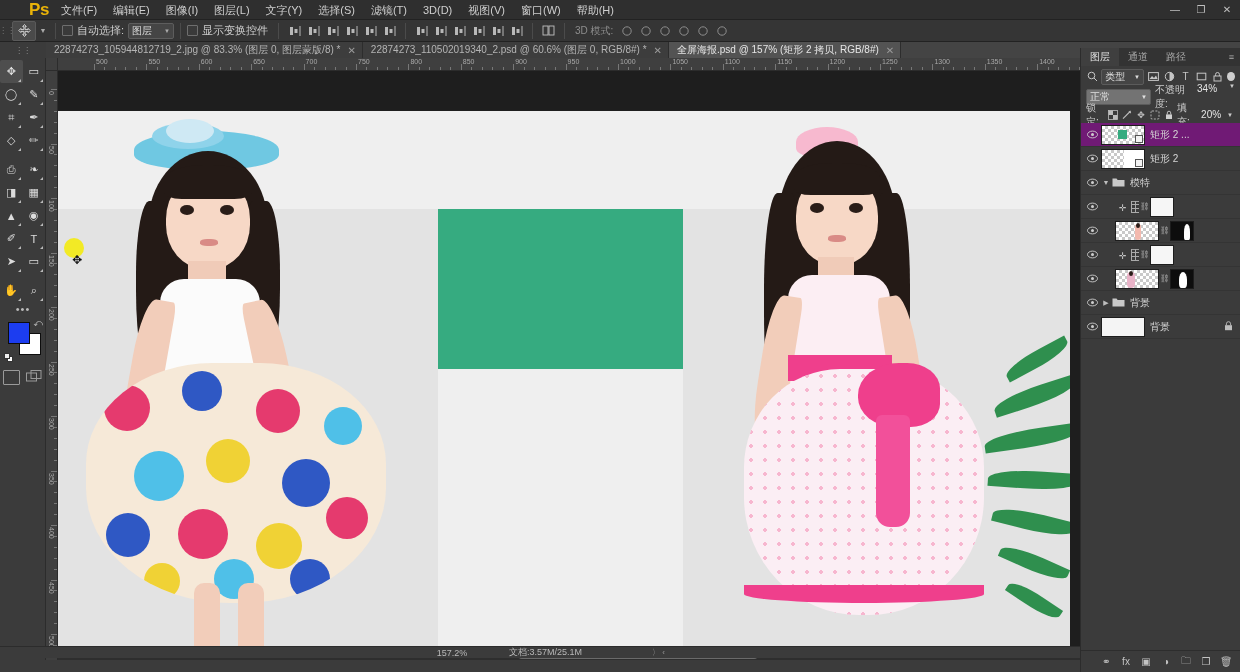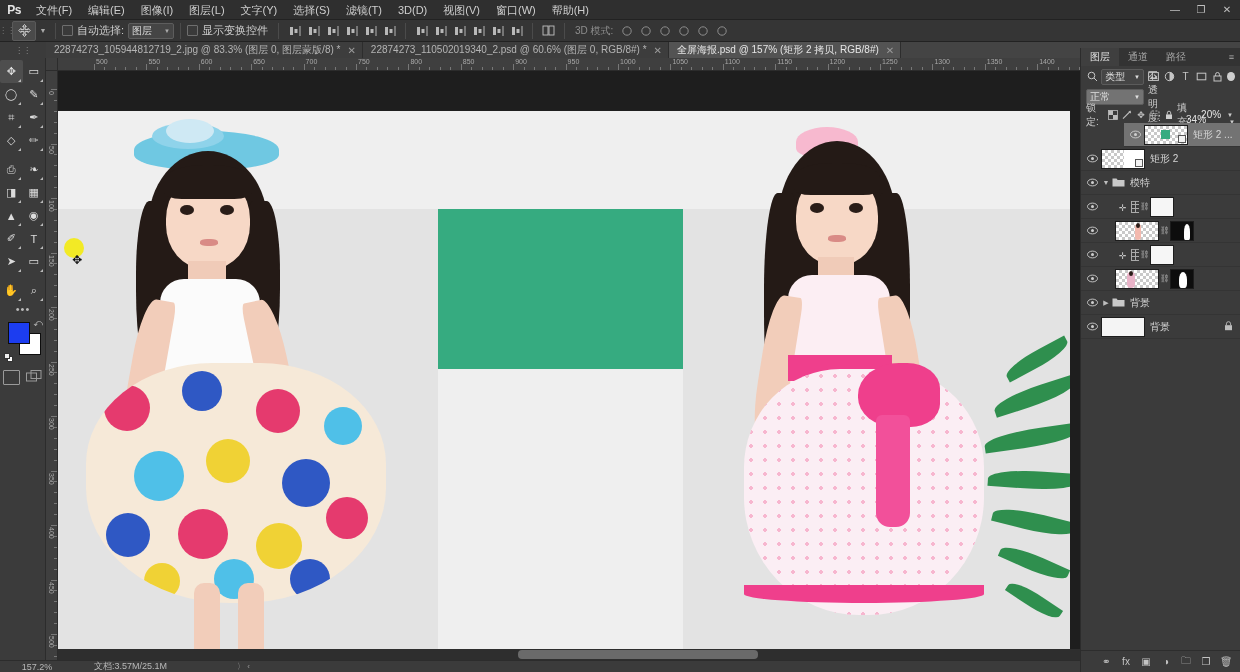--- a/index.html
+++ b/index.html
@@ -9,21 +9,21 @@
     font-family:"Liberation Sans","DejaVu Sans",sans-serif;
     font-size:11px;color:#c8c8c8;
     -webkit-font-smoothing:antialiased;
   }
   .app{position:relative;width:1240px;height:672px;}
 
   
   .menubar{position:absolute;left:0;top:0;width:1240px;height:20px;background:#2f2f2f;
            display:flex;align-items:center;border-bottom:1px solid #222;}
   .ps-logo{width:28px;height:20px;display:flex;align-items:center;justify-content:center;
-           color:#e5e5e5;font-weight:bold;font-size:12px;letter-spacing:-0.5px;}
+           color:#eab308;font-weight:bold;font-size:17px;letter-spacing:-0.5px;margin-left:25px;}
   .menuitem{padding:0 8px;height:20px;line-height:20px;font-size:11px;color:#cfcfcf;white-space:nowrap;}
   .winbtns{margin-left:auto;display:flex;align-items:center;height:20px;}
   .winbtn{width:26px;height:20px;display:flex;align-items:center;justify-content:center;color:#c0c0c0;font-size:10px;}
 
   
   .optionsbar{position:absolute;left:0;top:20px;width:1240px;height:22px;background:#353535;
               border-bottom:1px solid #222;display:flex;align-items:center;padding-left:2px;}
   .opt-grip{width:10px;height:22px;display:flex;align-items:center;justify-content:center;color:#777;font-size:8px;}
   .opt-tool{width:24px;height:20px;display:flex;align-items:center;justify-content:center;
             background:#4a4a4a;border:1px solid #5a5a5a;border-radius:2px;margin-right:1px;}
@@ -94,22 +94,22 @@
   .m-hair{position:absolute;background:#241a16;border-radius:50% 50% 40% 40%;}
   .leaf{position:absolute;background:#2f8f4e;border-radius:60% 0 60% 0;}
 
   
   .vscroll{position:absolute;right:0;top:71px;width:11px;height:589px;background:#2e2e2e;}
   .vthumb{position:absolute;left:1px;top:160px;width:9px;height:240px;background:#6a6a6a;border-radius:4px;}
   .hscroll{position:absolute;left:58px;bottom:12px;width:1022px;height:11px;background:#2e2e2e;}
   .hthumb{position:absolute;left:460px;top:1px;width:240px;height:9px;background:#6a6a6a;border-radius:4px;}
 
   
-  .statusbar{position:absolute;left:0;bottom:0;width:1080px;height:12px;background:#3b3b3b;
-             display:flex;align-items:center;font-size:9px;color:#b9b9b9;border-top:1px solid #2c2c2c;}
+  .statusbar{position:absolute;left:0;bottom:14px;width:1080px;height:12px;background:#3b3b3b;
+             display:flex;align-items:center;font-size:9px;color:#b9b9b9;border-top:1px solid #2c2c2c;justify-content:center;}
   .st-zoom{width:74px;text-align:center;}
   .st-doc{margin-left:20px;}
   .st-arrow{margin-left:70px;color:#999;font-size:8px;}
 
   
   .rpanel{position:absolute;right:0;top:48px;width:160px;height:624px;background:#3b3b3b;border-left:1px solid #2c2c2c;}
   .ptabs{display:flex;height:18px;background:#333;align-items:stretch;}
   .ptab{padding:0 9px;display:flex;align-items:center;font-size:10px;color:#a9a9a9;background:#333;}
   .ptab.active{background:#3f3f3f;color:#e3e3e3;}
   .pmenu{margin-left:auto;padding:0 6px;display:flex;align-items:center;color:#b0b0b0;font-size:9px;}
@@ -117,27 +117,27 @@
   .fsearch{width:14px;height:14px;display:flex;align-items:center;justify-content:center;color:#c0c0c0;font-size:9px;}
   .fkind{width:48px;height:16px;background:#454545;border:1px solid #5b5b5b;border-radius:2px;
          display:flex;align-items:center;padding:0 3px;font-size:10px;color:#ddd;}
   .fkind .cv{margin-left:auto;font-size:6px;}
   .ficon{width:15px;height:15px;display:flex;align-items:center;justify-content:center;color:#c3c3c3;}
   .fdot{margin-left:auto;width:9px;height:9px;border-radius:50%;background:#cfcfcf;}
   .blendrow{height:19px;display:flex;align-items:center;padding:0 5px;gap:4px;}
   .blendsel{width:72px;height:16px;background:#737373;border:1px solid #5b5b5b;border-radius:2px;
             display:flex;align-items:center;padding:0 3px;font-size:10px;color:#e0e0e0;}
   .blendsel .cv{margin-left:auto;font-size:6px;}
-  .opacwrap{display:flex;align-items:flex-end;font-size:10px;color:#ccc;gap:20px;}
+  .opacwrap{display:flex;align-items:flex-start;font-size:10px;color:#ccc;gap:9px;}
   .opacval{color:#e4e4e4;}
   .lockrow{height:17px;display:flex;align-items:center;padding:0 5px;gap:3px;font-size:10px;color:#ccc;}
   .lockicon{width:13px;height:13px;display:flex;align-items:center;justify-content:center;color:#c4c4c4;font-size:9px;}
   .layerlist{position:absolute;left:0;top:75px;width:160px;height:527px;overflow:hidden;}
   .lrow{height:24px;display:flex;align-items:center;border-bottom:1px solid #343434;padding-left:2px;}
-  .lrow.sel{background:#737373;margin-left:43px;}
+  .lrow.sel{background:#701a75;}
   .eye{width:18px;height:24px;display:flex;align-items:center;justify-content:center;color:#cfcfcf;font-size:9px;}
   .twisty{width:10px;display:flex;align-items:center;justify-content:center;color:#bdbdbd;font-size:7px;}
   .folder{width:14px;display:flex;align-items:center;justify-content:center;color:#c9c9c9;}
   .lname{font-size:10px;color:#d5d5d5;margin-left:5px;white-space:nowrap;overflow:hidden;}
   .thumb{width:44px;height:20px;border:1px solid #1d1d1d;background:#fff;position:relative;overflow:hidden;flex:none;}
   .thumb.small{width:24px;height:20px;}
   .checker{position:absolute;inset:0;
     background-image:
       linear-gradient(45deg,#c9c9c9 25%,transparent 25%,transparent 75%,#c9c9c9 75%),
       linear-gradient(45deg,#c9c9c9 25%,transparent 25%,transparent 75%,#c9c9c9 75%);

